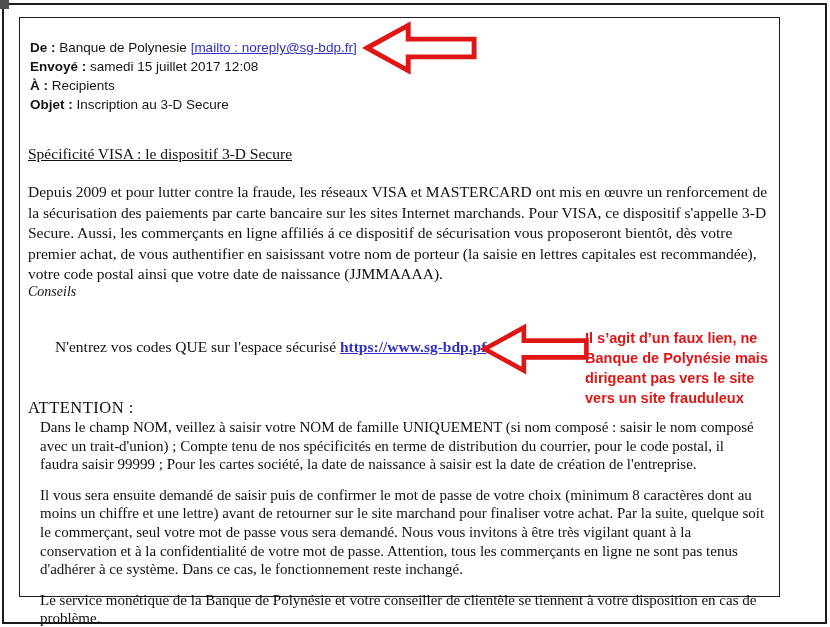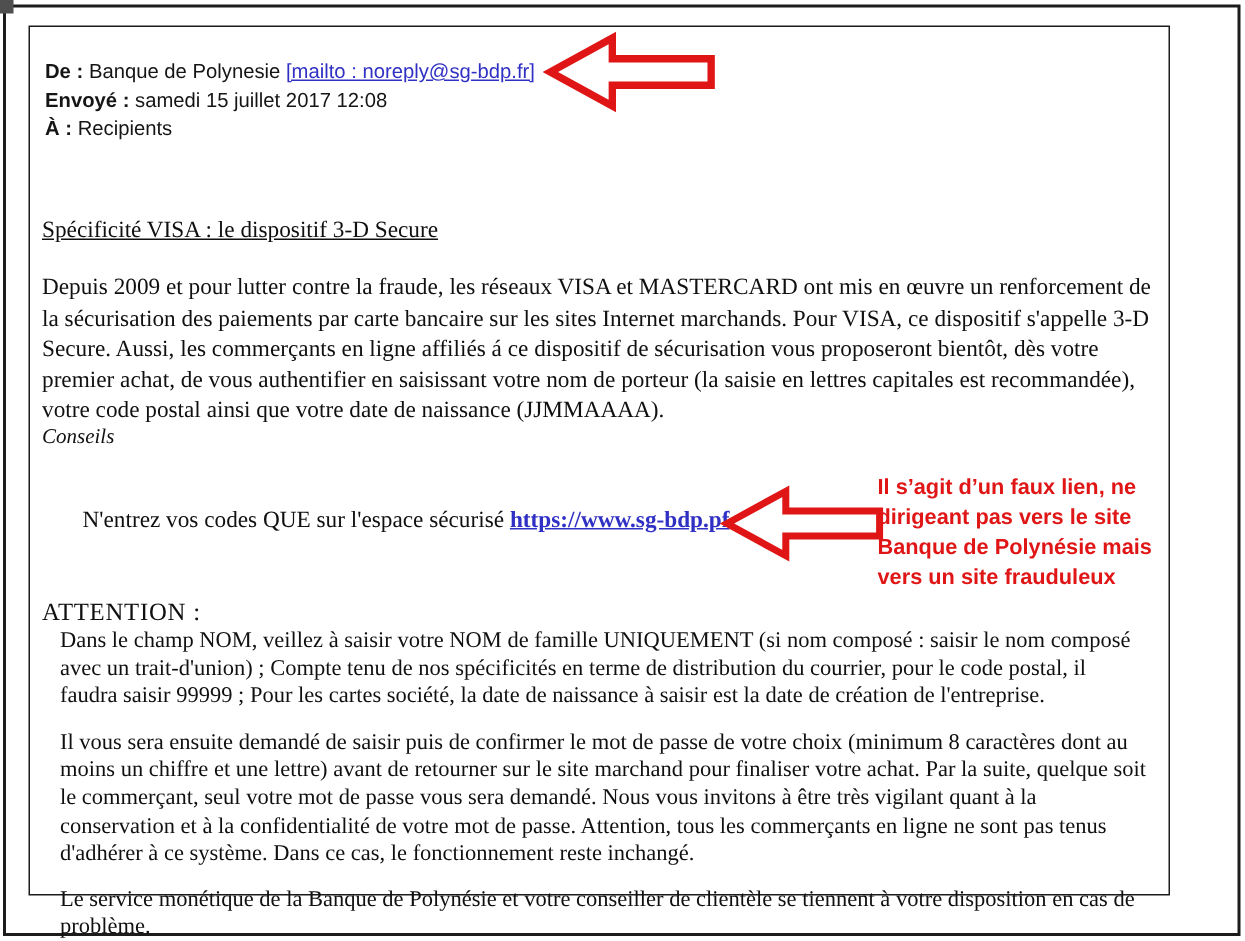--- a/index.html
+++ b/index.html
@@ -72,21 +72,21 @@
   }
   .attention-block p { margin: 12px; }
   .annotation-text {
     position: absolute;
     color: var(--annotation_red);
     font-weight: bold;
     font-size: 14.5px;
     font-family: "Liberation Sans", sans-serif;
   }
   .annotation-sender { left: 496px; top: 32px; line-height: 19px; }
-  .annotation-link { left: 585px; top: 315px; line-height: 20px; }
+  .annotation-link { left: 585px; top: 328px; line-height: 20px; }
   .arrow-svg { position: absolute; }
   .arrow-1 { left: 362px; top: 18px; }
   .arrow-2 { left: 478px; top: 321px; }
   .arrow-svg polygon {
     fill: #ffffff;
     stroke: var(--annotation_red);
     stroke-width: 5;
     stroke-linejoin: miter;
   }
 </style>
@@ -103,20 +103,23 @@
   <div class="headers">
     <div class="hline">
       <span class="hlabel">De :</span><span> Banque de Polynesie </span><a class="maillink">[mailto : noreply@sg-bdp.fr]</a>
     </div>
     <div class="hline">
       <span class="hlabel">Envoyé :</span><span> samedi 15 juillet 2017 12:08</span>
     </div>
     <div class="hline">
       <span class="hlabel">À :</span><span> Recipients</span>
     </div>
+    <div class="hline">
+      <span class="hlabel">Objet :</span><span> Inscription au 3-D Secure</span>
+    </div>
   </div>
 
   <div class="body-serif subject-line">Spécificité VISA : le dispositif 3-D Secure</div>
 
   <div class="body-serif intro-para">Depuis 2009 et pour lutter contre la fraude, les réseaux VISA et MASTERCARD ont mis en œuvre un renforcement de la sécurisation des paiements par carte bancaire sur les sites Internet marchands. Pour VISA, ce dispositif s'appelle 3-D Secure. Aussi, les commerçants en ligne affiliés á ce dispositif de sécurisation vous proposeront bientôt, dès votre premier achat, de vous authentifier en saisissant votre nom de porteur (la saisie en lettres capitales est recommandée), votre code postal ainsi que votre date de naissance (JJMMAAAA).</div>
 
   <div class="body-serif conseils">Conseils</div>
 
   <div class="body-serif advice-line">
     <span>N'entrez vos codes QUE sur l'espace sécurisé </span><a class="weblink">https://www.sg-bdp.pf</a>
@@ -132,18 +135,18 @@
 
   <svg class="arrow-svg arrow-1" width="118" height="60" viewBox="0 0 120 60">
     <polygon points="5,30 47,7 47,21 114,21 114,39 47,39 47,53"></polygon>
   </svg>
 
   <svg class="arrow-svg arrow-2" width="116" height="56" viewBox="0 0 120 60">
     <polygon points="5,30 47,7 47,21 114,21 114,39 47,39 47,53"></polygon>
   </svg>
   <div class="annotation-text annotation-link">
     <div>Il s’agit d’un faux lien, ne</div>
+    <div>Banque de Polynésie mais</div>
     <div>dirigeant pas vers le site</div>
-    <div>Banque de Polynésie mais</div>
     <div>vers un site frauduleux</div>
   </div>
 
 </div>
 
 </body></html>

